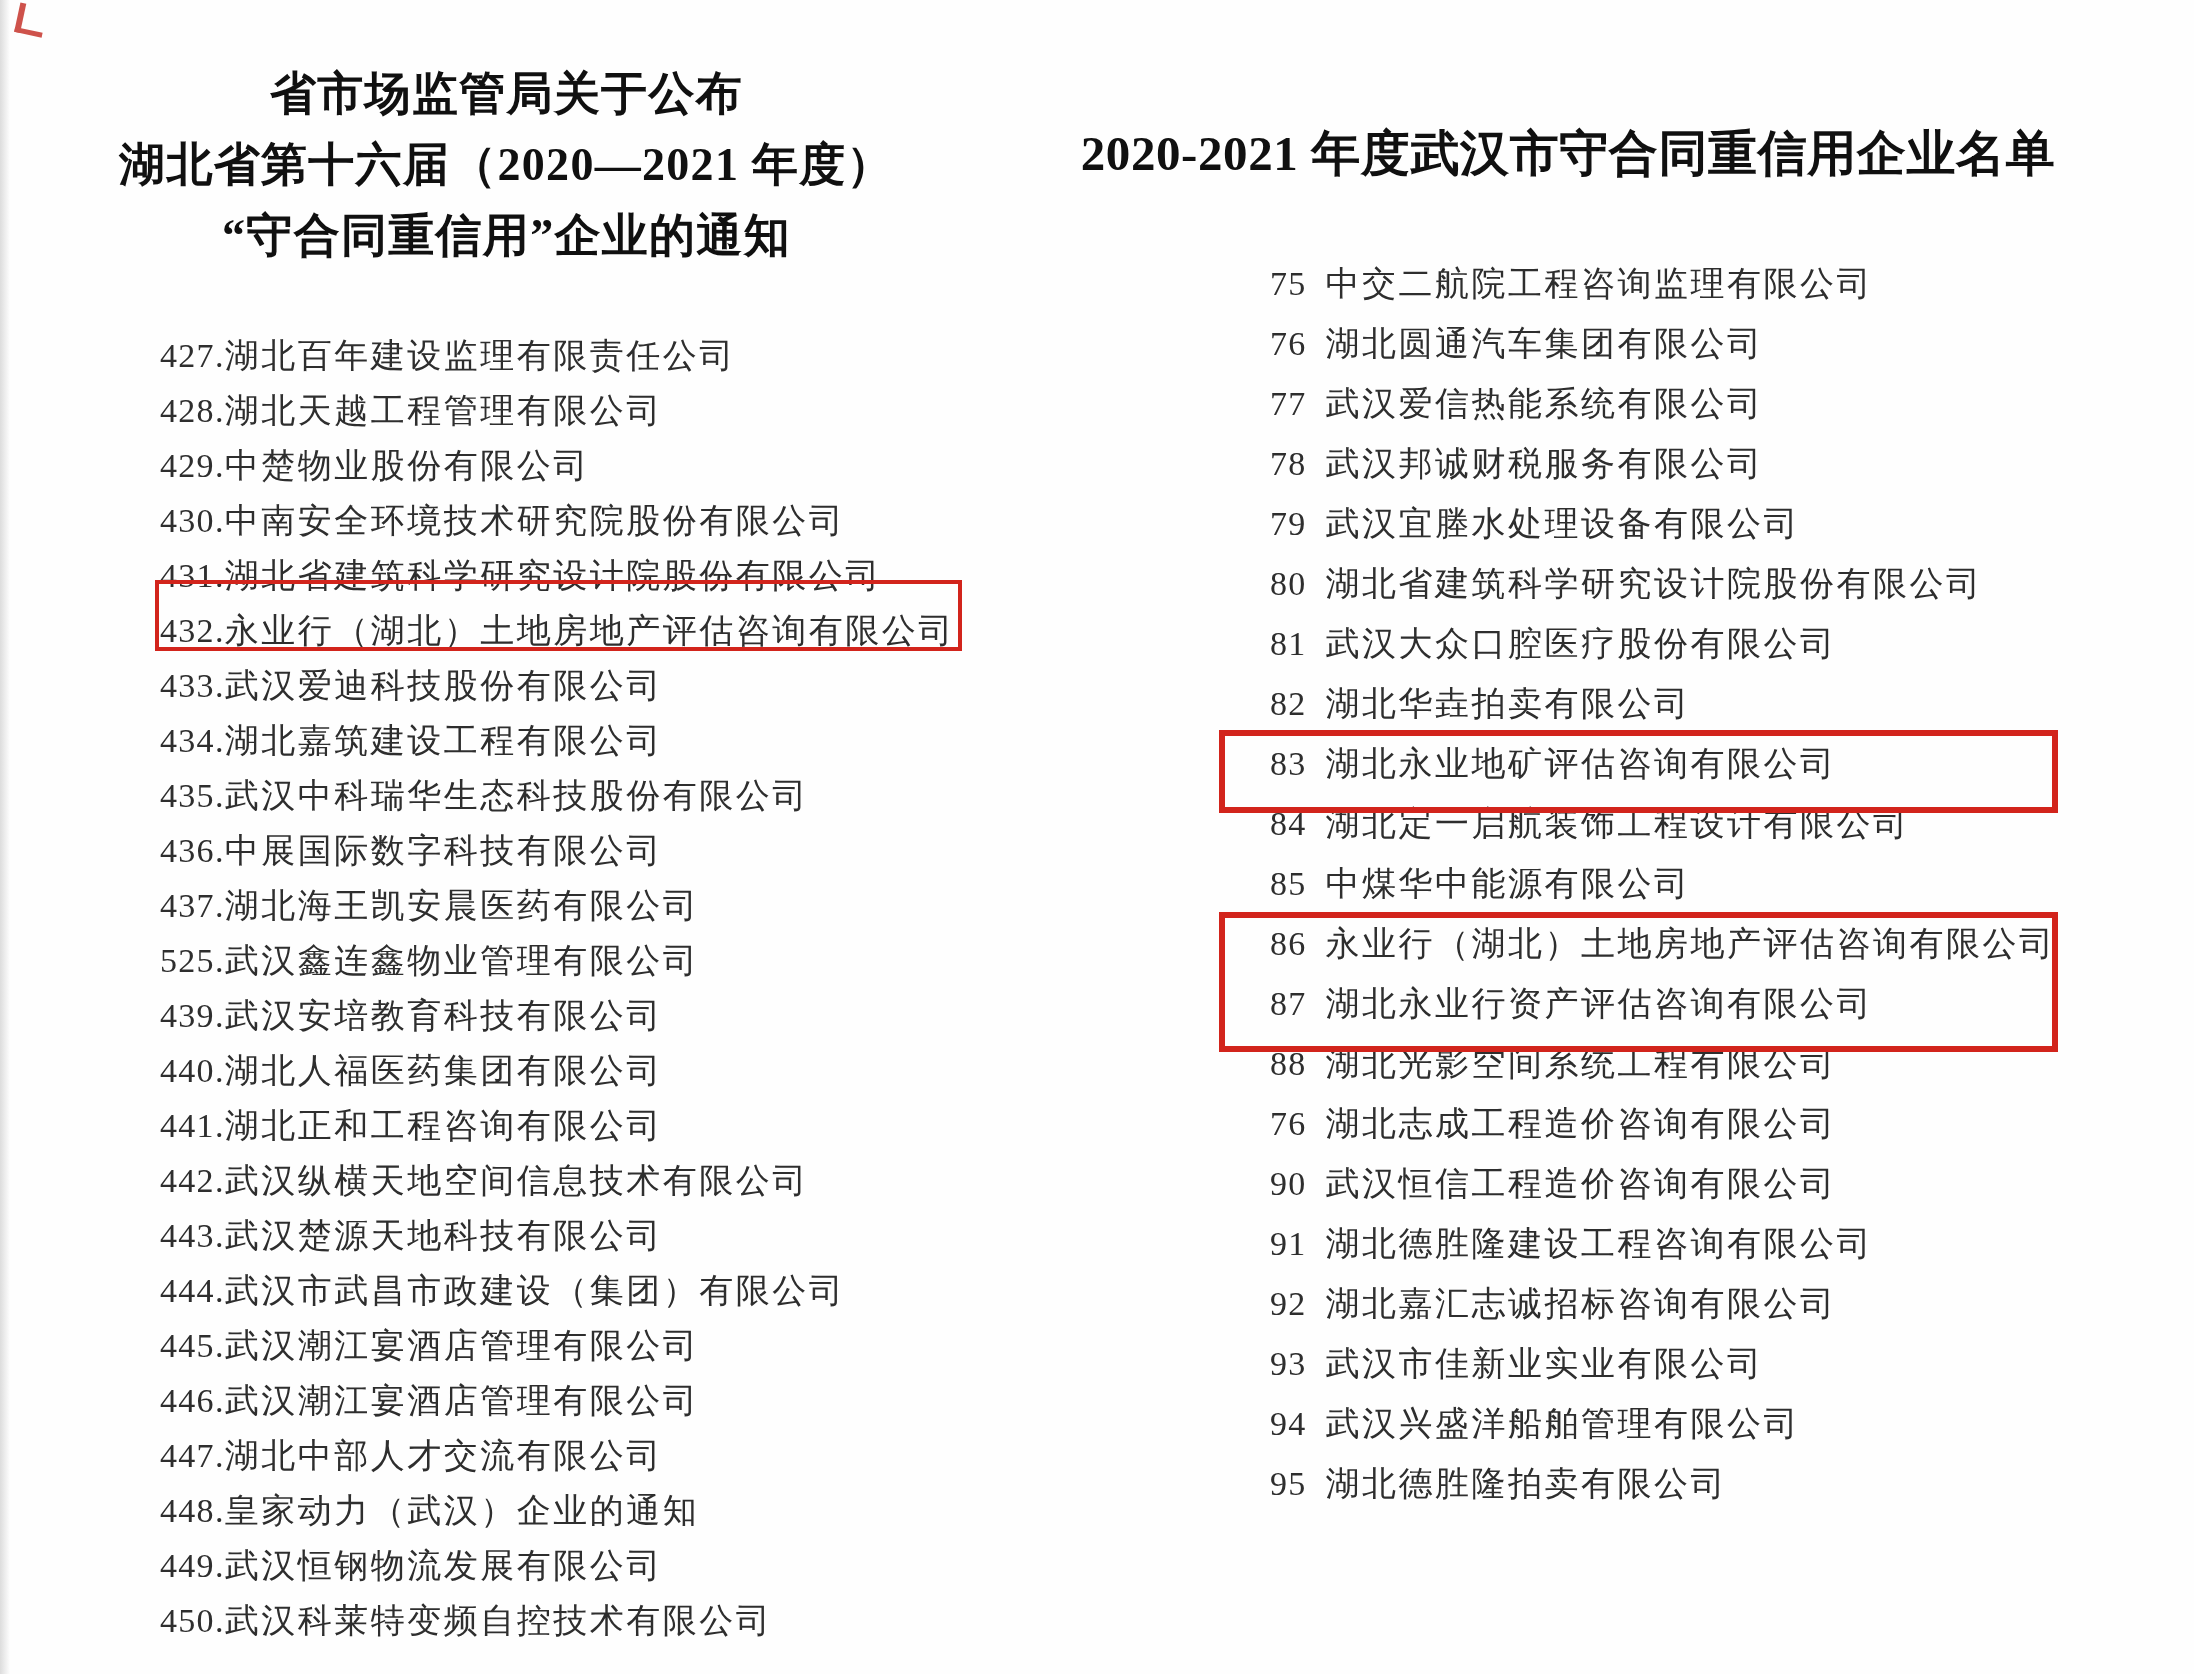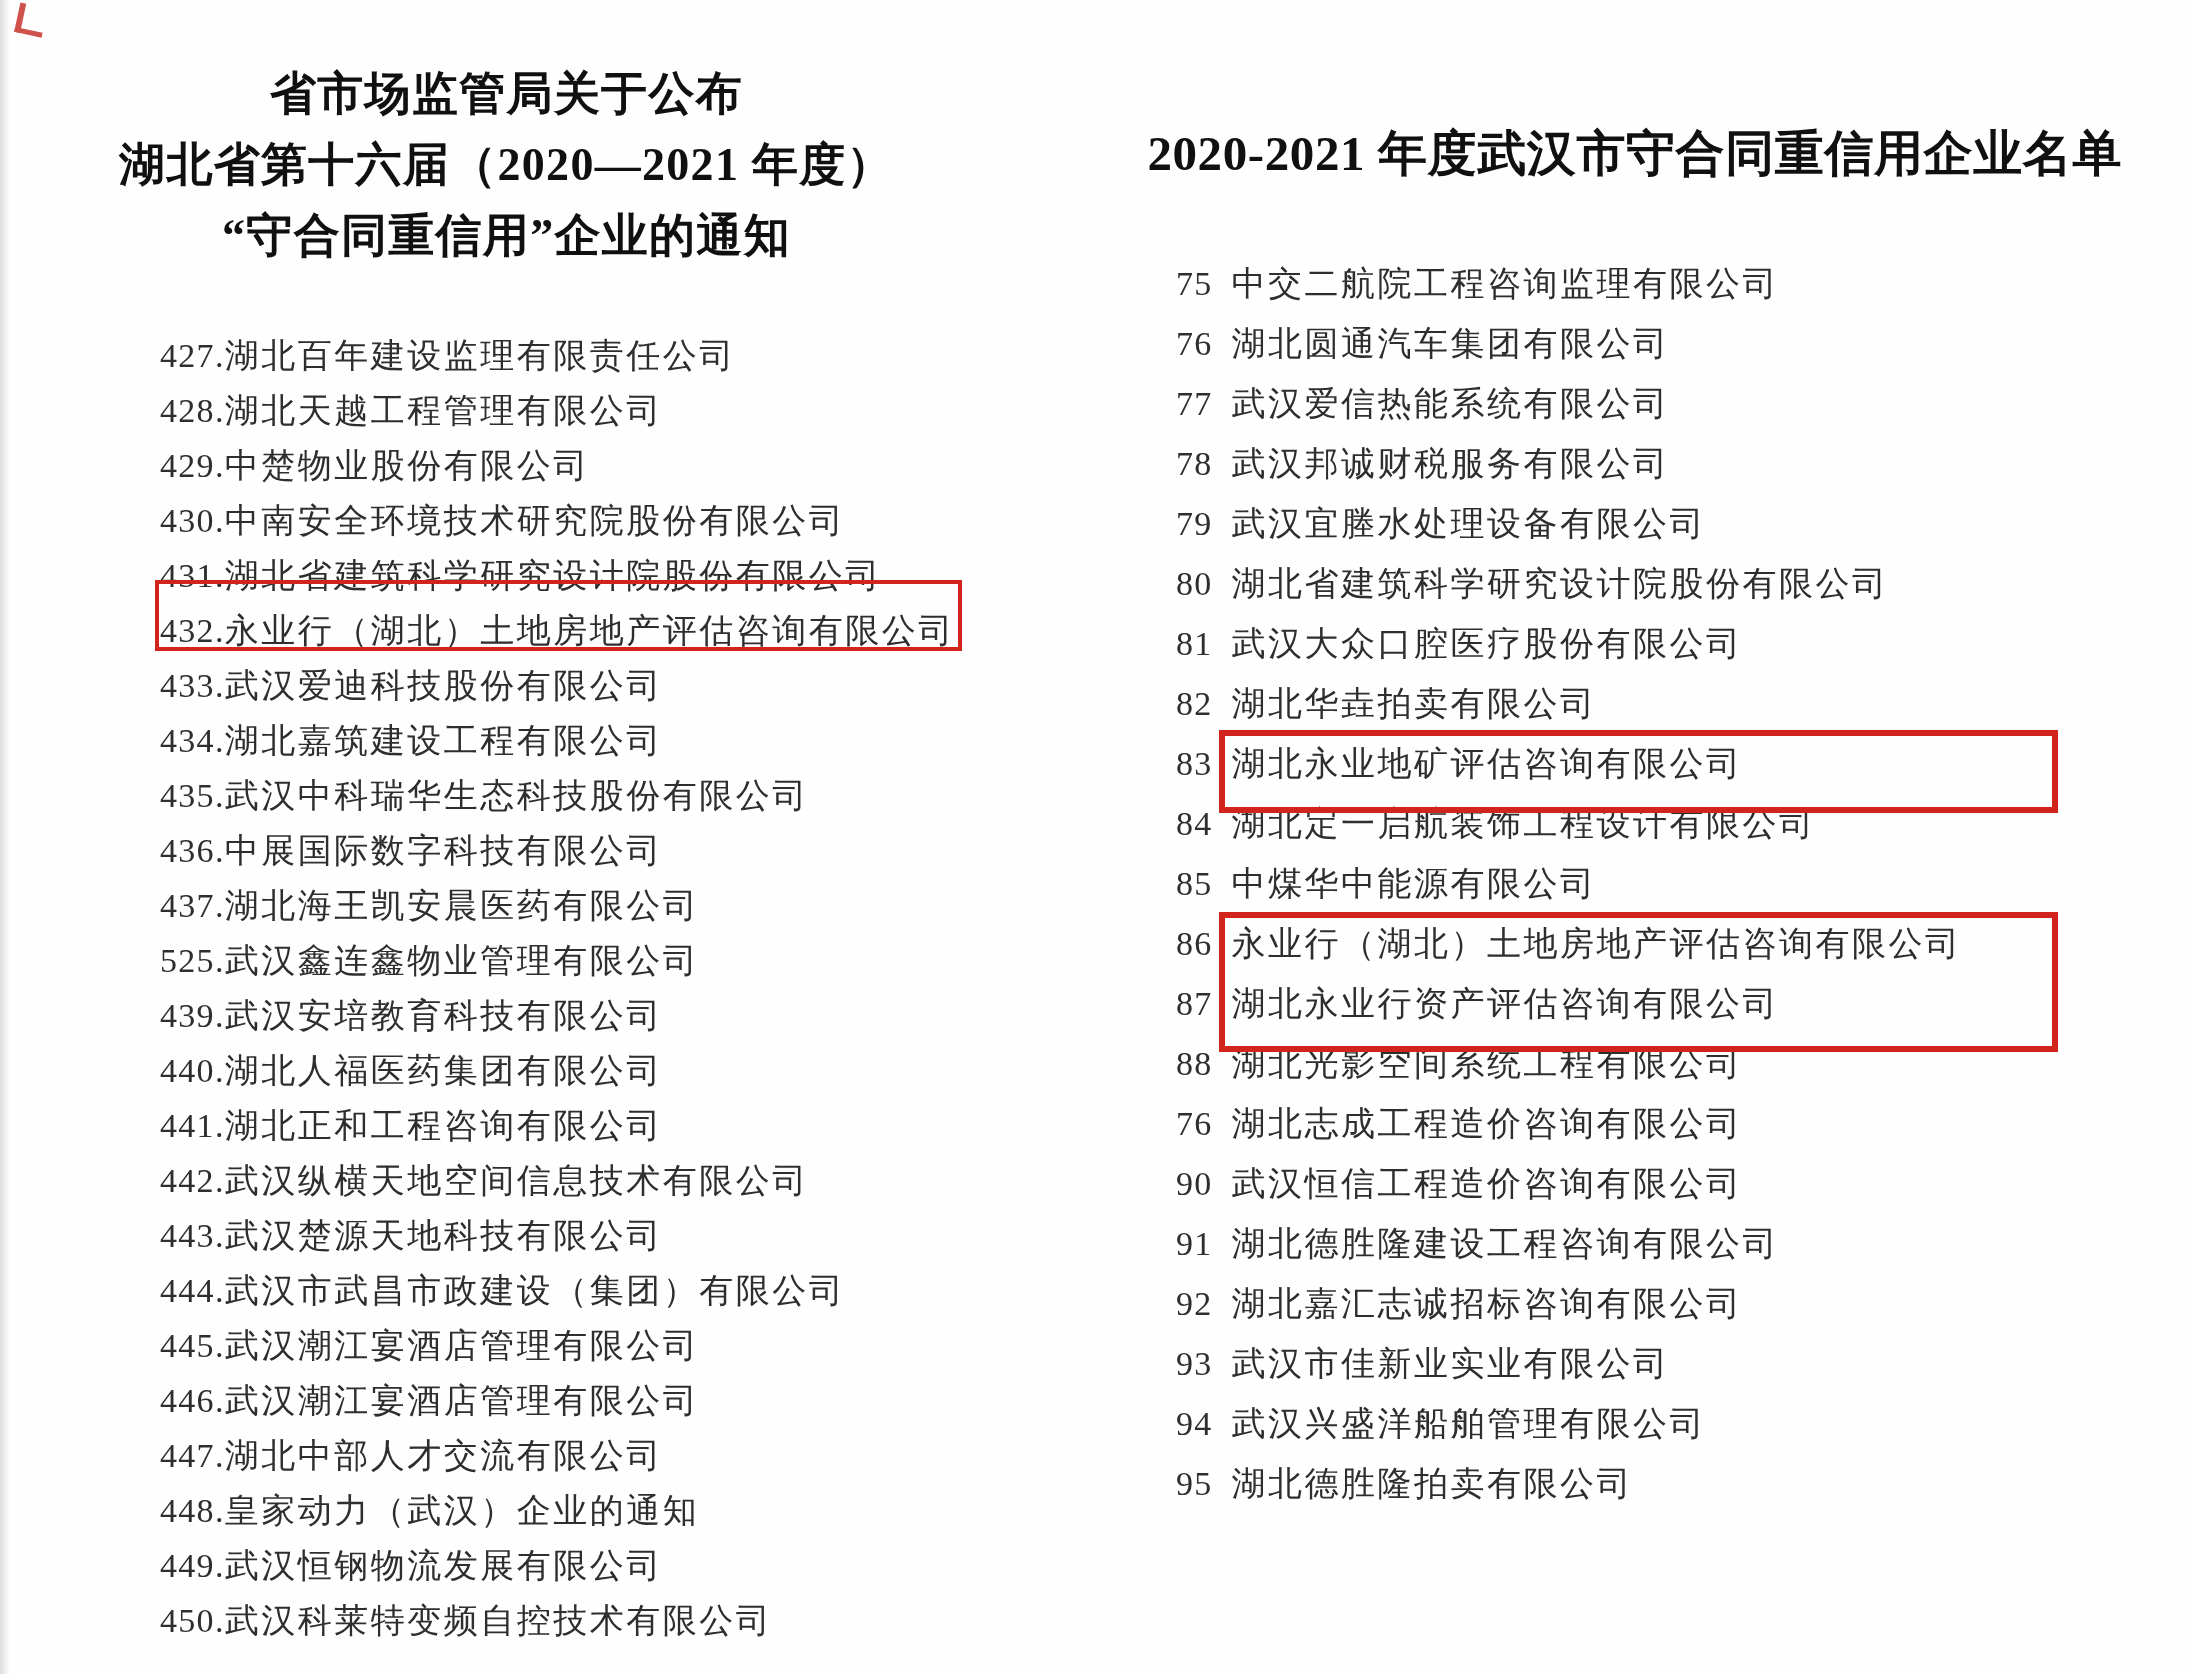--- a/index.html
+++ b/index.html
@@ -20,31 +20,31 @@
     border-left:6.3px solid #c6352c;border-bottom:5px solid #c6352c;
     transform:rotate(12deg);opacity:.85;
   }
   .left-title{
     position:absolute;left:76px;top:58px;width:861px;
     text-align:center;font-weight:bold;color:#101010;
     font-size:46px;line-height:71px;letter-spacing:1.3px;
     white-space:nowrap;
   }
   .right-title{
-    position:absolute;left:1134px;top:122px;width:988px;
-    text-align:right;font-weight:bold;color:#101010;
+    position:absolute;left:1074px;top:122px;width:988px;
+    text-align:center;font-weight:bold;color:#101010;
     font-size:49px;line-height:63px;letter-spacing:0.6px;
     white-space:nowrap;
   }
   ul.company-list{
     position:absolute;margin:0;padding:0;list-style:none;white-space:nowrap;
   }
   ul.company-list li{display:block;white-space:nowrap;}
   #left-list{left:160px;top:328px;font-size:34px;line-height:55px;letter-spacing:2.5px;}
-  #right-list{left:1176px;top:254px;font-size:34px;line-height:60px;letter-spacing:2.5px;}
+  #right-list{left:1270px;top:254px;font-size:34px;line-height:60px;letter-spacing:2.5px;}
   #right-list .num{margin-right:19px;letter-spacing:1.3px;}
   #left-list .num{letter-spacing:1.3px;}
   .hl-box{position:absolute;pointer-events:none;}
   .hl-box-432{left:155px;top:580px;width:799px;height:63px;border:4.4px solid #d2241c;}
   .hl-box-83{left:1219px;top:730px;width:827px;height:71px;border:6.3px solid #d2241c;}
   .hl-box-86-87{left:1219px;top:912px;width:827px;height:128px;border:6.3px solid #d2241c;}
 </style>
 </head>
 <body>
 

